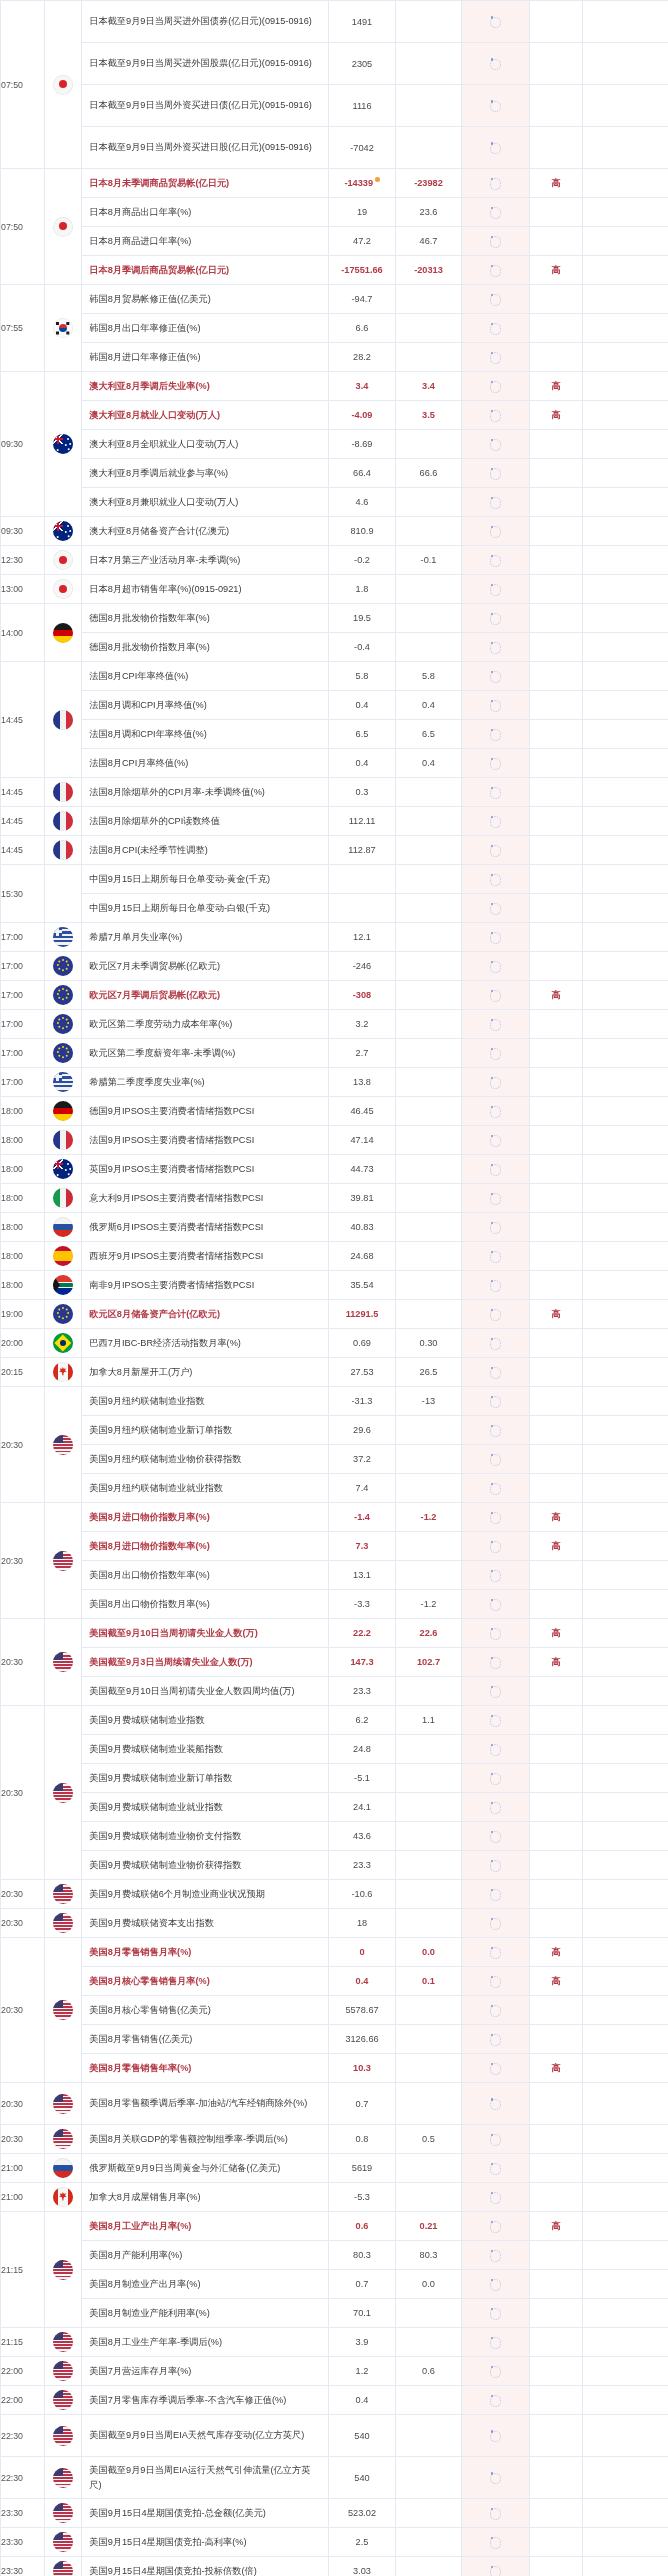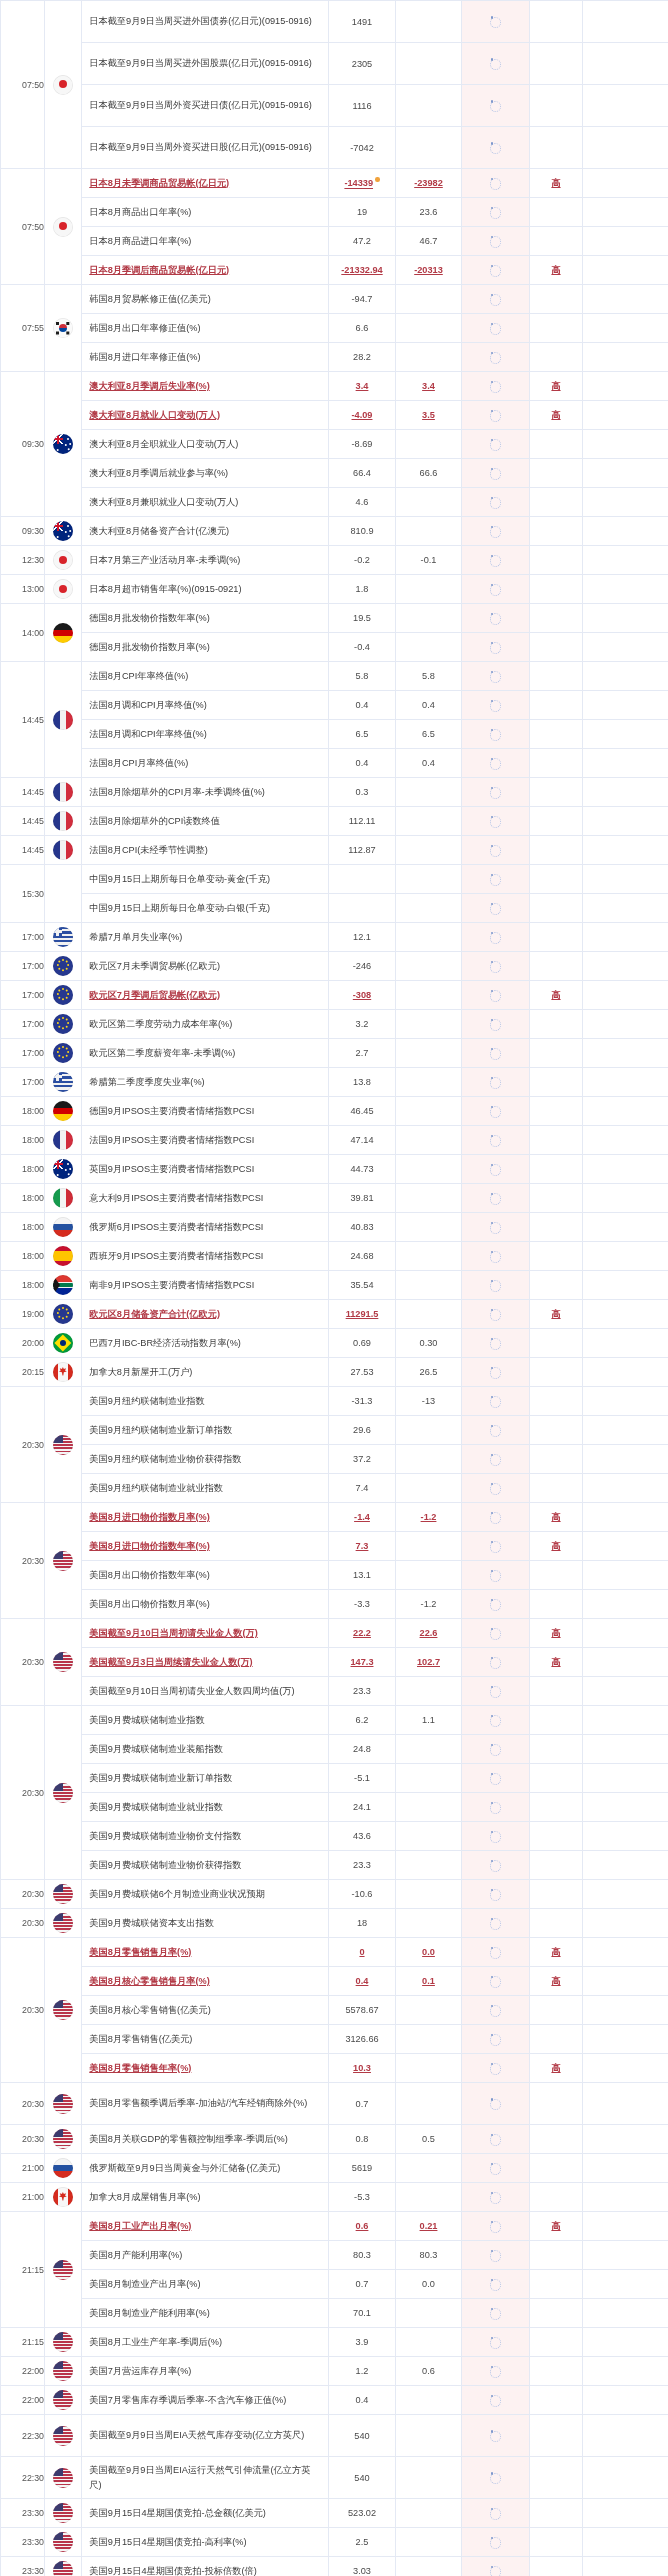--- a/index.html
+++ b/index.html
@@ -2,29 +2,29 @@
 <html style="font-size:11.7px"><head>
 <meta charset="utf-8">
 <style>
   html,body{margin:0;padding:0;background:#fff;}
   body{font-family:"Liberation Sans","DejaVu Sans",sans-serif;}
   #calendar-wrap{width:668px;}
   table.cal{border-collapse:collapse;table-layout:fixed;width:668px;background:#fff;}
   table.cal td{border:0.7px solid #e4e9f4;vertical-align:middle;padding:0;overflow:hidden;}
   tr.h1{height:29px;}
   tr.h2{height:42px;}
-  td.c-time{text-align:right;color:#555;font-size:8.8px;}
+  td.c-time{text-align:left;color:#555;font-size:8.8px;}
   td.c-flag{text-align:center;}
   td.c-event{color:#3b3b3b;font-size:9.2px;}
   td.c-event .ev{display:block;padding:0 7.3px 0 7.3px;line-height:14.7px;}
   td.c-num{text-align:center;color:#4a4a4a;font-size:9.2px;}
   td.c-act{text-align:center;background:#fdf2f2;}
   td.c-imp{text-align:center;font-size:9.2px;}
   td.c-extra{background:#fff;}
-  tr.hot td.c-event,tr.hot td.c-num,tr.hot td.c-imp{color:#b23a46;font-weight:bold;text-decoration:underline;}
+  tr.hot td.c-event,tr.hot td.c-num,tr.hot td.c-imp{color:#b23a46;font-weight:bold;}
   .imp-hi{color:#b23a46;font-weight:bold;}
   
   .spinner{display:inline-block;width:9.5px;height:9.5px;border:1.5px dotted #b6c5e6;border-radius:50%;position:relative;vertical-align:middle;}
   .spinner::before{content:"";position:absolute;width:2.6px;height:2.6px;border-radius:50%;background:#7d97cd;top:-1.8px;left:0px;}
   
   .mark{display:inline-block;width:4.4px;height:4.4px;border-radius:50%;background:#f0a23c;vertical-align:5.1px;margin-left:2.2px;}
   
   .flag{width:20px;height:20px;border-radius:50%;display:inline-block;position:relative;overflow:hidden;vertical-align:middle;box-shadow:inset 0 0 0 0.7px rgba(0,0,0,.08);}
   .flag i{display:none;position:absolute;}
   .jp{background:#f7f7f7;}
@@ -149,21 +149,21 @@
           <td class="c-num"><span>47.2</span></td>
           <td class="c-num">46.7</td>
           <td class="c-act"><span class="spinner"></span></td>
           <td class="c-imp"></td>
           <td class="c-extra"></td>
         </tr>
         <tr class="h1 hot">
           <td class="c-event">
             <span class="ev">日本8月季调后商品贸易帐(亿日元)</span>
           </td>
-          <td class="c-num"><span>-21332.94</span></td>
+          <td class="c-num"><span>-17551.66</span></td>
           <td class="c-num">-20313</td>
           <td class="c-act"><span class="spinner"></span></td>
           <td class="c-imp"><span class="imp-hi">高</span></td>
           <td class="c-extra"></td>
         </tr>
         <tr class="h1">
           <td rowspan="3" class="c-time">07:55</td>
           <td rowspan="3" class="c-flag"><span class="flag kr"><i class="fa"></i><i class="fb"></i></span></td>
           <td class="c-event">
             <span class="ev">韩国8月贸易帐修正值(亿美元)</span>

